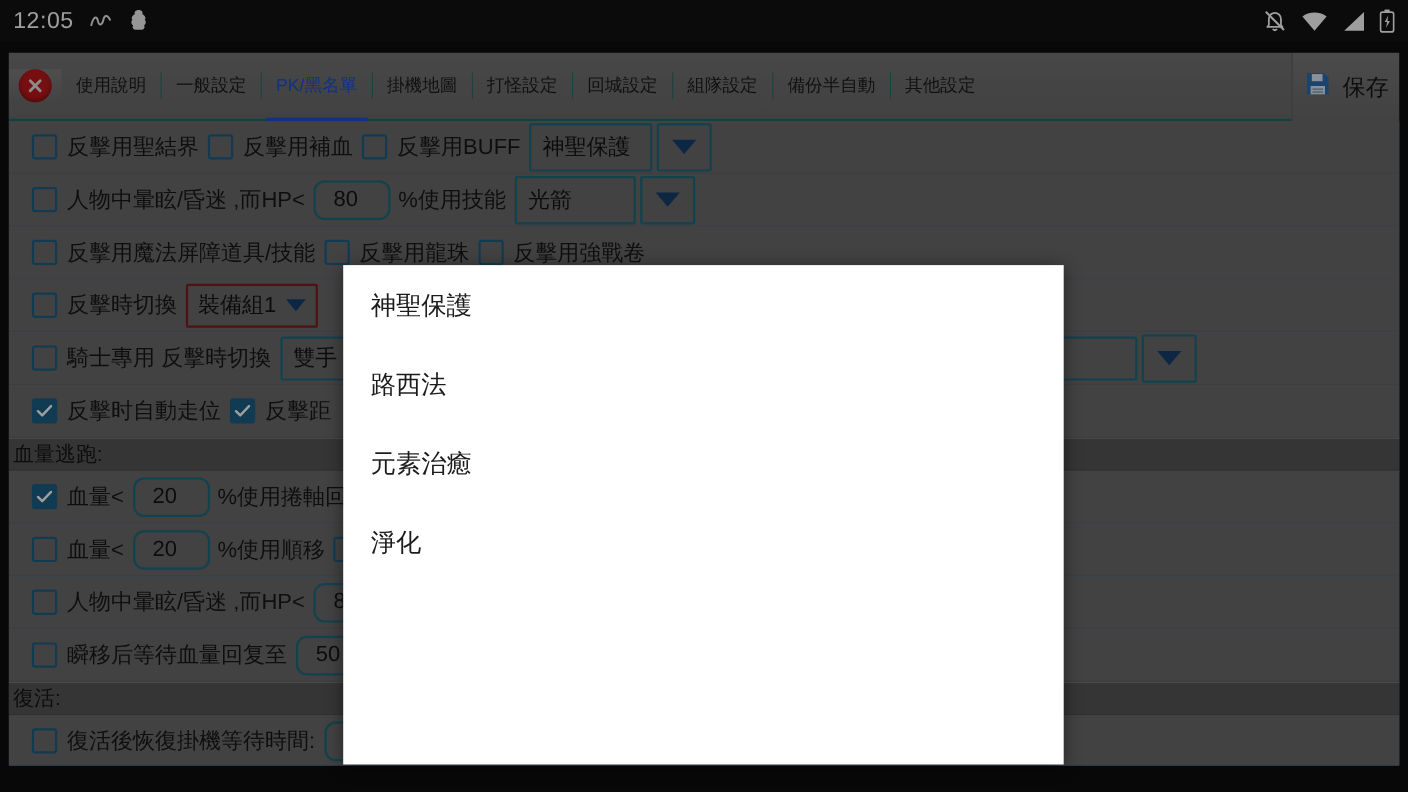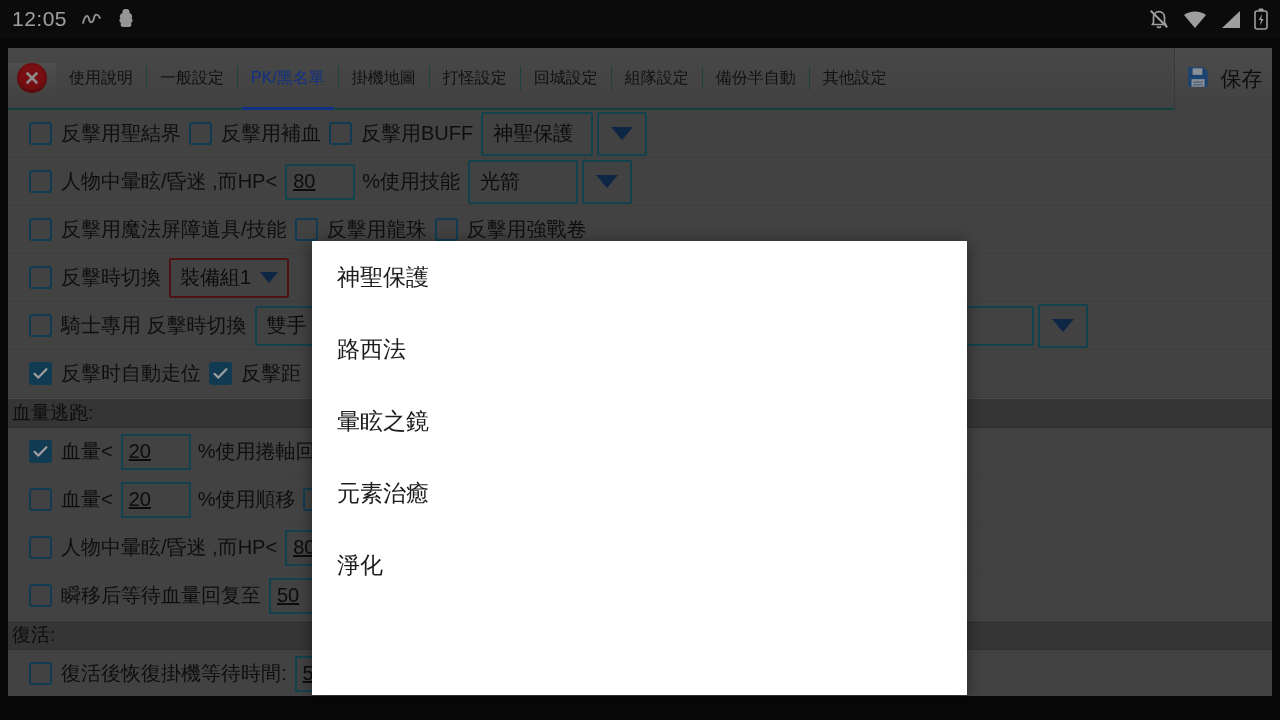--- a/index.html
+++ b/index.html
@@ -114,27 +114,26 @@
     border: 2px solid #1c5f86; border-radius: 3px;
     background: transparent; cursor: pointer;
     display: inline-flex; align-items: center; justify-content: center;
     margin-right: 9px;
   }
   .cb.on { background: #1c5f86; border-color: #1c5f86; }
   .cb svg { display: none; }
   .cb.on svg { display: block; }
   .lbl { margin-right: 8px; }
   .txtin {
-    height: 36px; border: 2px solid #1d6b7e; border-radius: 0;
+    height: 36px; border: 2px solid #1d6b7e; border-radius: 10px;
     background: transparent; color: #141414;
-    font-size: 20px; padding: 0 6px;
+    font-size: 20px; padding: 0 16px;
     font-family: inherit;
     display: inline-flex; align-items: center;
     margin: 0 7px 0 0;
-    text-decoration: underline;
   }
   .selbox {
     height: 40px; border: 2px solid #1d6b7e; border-radius: 2px;
     display: inline-flex; align-items: center;
     padding: 0 10px; font-size: 20px; color: #141414;
     background: transparent; cursor: pointer;
     margin-right: 4px;
   }
   .arrowbtn {
     height: 44px; width: 50px;
@@ -377,17 +376,16 @@
           <span class="txtin" style="width: 70px;">5</span>
         </div>
       </div>
   </div>
 
   <div id="scrim"></div>
 
   <div id="modal">
       <div class="mitem">神聖保護</div>
       <div class="mitem">路西法</div>
-      <div class="mitem">暈眩之鏡</div>
       <div class="mitem">元素治癒</div>
       <div class="mitem">淨化</div>
     </div>
 </div>
 
 </body></html>

